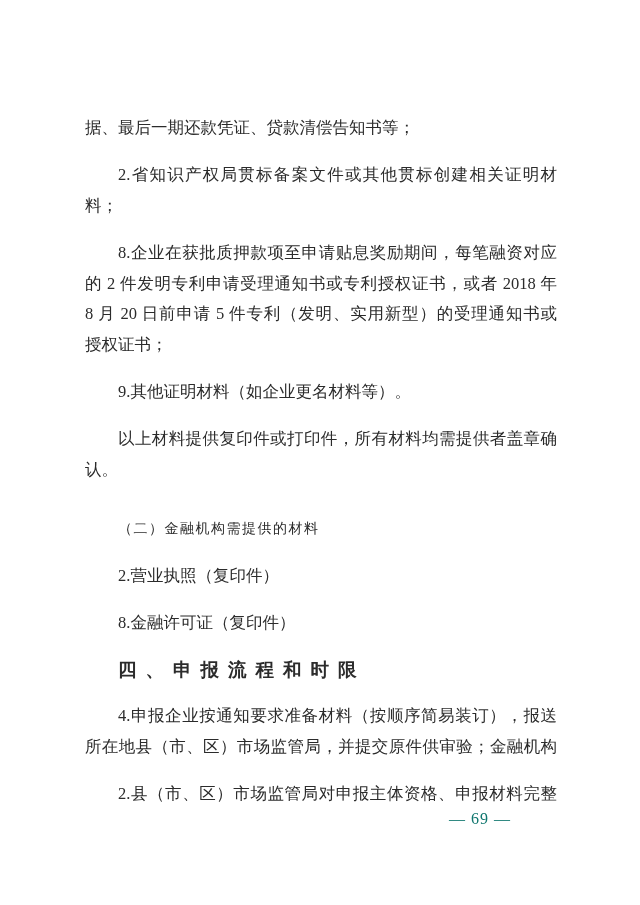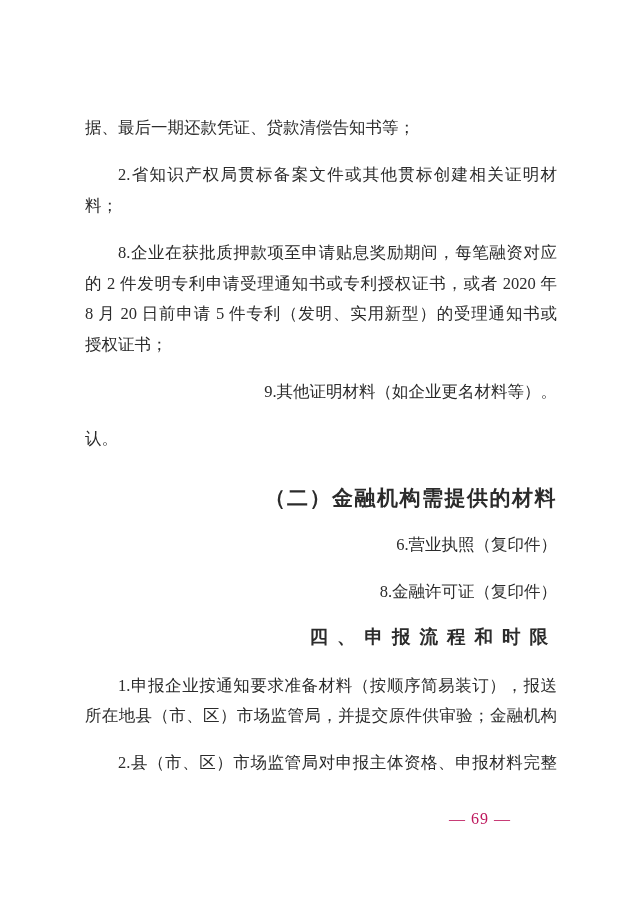--- a/index.html
+++ b/index.html
@@ -26,40 +26,40 @@
     font-size: 16.5px;
     overflow: hidden;
     white-space: nowrap;
   }
   .j {
     white-space: normal;
     text-align: justify;
     text-align-last: justify;
     text-justify: inter-character;
   }
-  .ind { text-indent: 33px; text-align: right; }
+  .ind { text-indent: 33px; }
   .h2 {
-    font-weight: bold;
-    font-size: 21px;
+    font-weight: normal;
+    font-size: 14px;
     letter-spacing: 1.5px;
     margin-top: 28px;
   }
   .h1 {
-    font-family: Liberation Mono, monospace;
+    font-family: Liberation Serif, serif;
     font-weight: bold;
     font-size: 18.5px;
     letter-spacing: 9px;
   }
   .footer {
     position: absolute;
     top: 807px; right: 97px;
     height: 24px; line-height: 24px;
     font-size: 16px;
     letter-spacing: 1px;
-    color: #be185d;
+    color: #0f766e;
   }
 </style>
 </head>
 <body>
 
 <main class="page">
   <section class="content">
 
     <p class="para">
       </p>
@@ -68,60 +68,61 @@
 
     <p class="para">
       </p>
       <div class="line ind j">2.省知识产权局贯标备案文件或其他贯标创建相关证明材</div>
       <div class="line">料；</div>
     <p></p>
 
     <p class="para">
       </p>
       <div class="line ind j">8.企业在获批质押款项至申请贴息奖励期间，每笔融资对应</div>
-      <div class="line j">的 2 件发明专利申请受理通知书或专利授权证书，或者 2020 年</div>
+      <div class="line j">的 2 件发明专利申请受理通知书或专利授权证书，或者 2018 年</div>
       <div class="line j">8 月 20 日前申请 5 件专利（发明、实用新型）的受理通知书或</div>
       <div class="line">授权证书；</div>
     <p></p>
 
     <p class="para">
       </p>
       <div class="line ind">9.其他证明材料（如企业更名材料等）。</div>
     <p></p>
 
     <p class="para">
       </p>
+      <div class="line ind j">以上材料提供复印件或打印件，所有材料均需提供者盖章确</div>
       <div class="line">认。</div>
     <p></p>
 
     <p class="para">
       </p>
       <div class="line ind h2">（二）金融机构需提供的材料</div>
     <p></p>
 
     <p class="para">
       </p>
     <p></p>
     <p class="para">
       </p>
-      <div class="line ind">6.营业执照（复印件）</div>
+      <div class="line ind">2.营业执照（复印件）</div>
     <p></p>
     <p class="para">
       </p>
       <div class="line ind">8.金融许可证（复印件）</div>
     <p></p>
 
     <p class="para">
       </p>
       <div class="line ind h1">四、申报流程和时限</div>
     <p></p>
 
     <p class="para">
       </p>
-      <div class="line ind j">1.申报企业按通知要求准备材料（按顺序简易装订），报送</div>
+      <div class="line ind j">4.申报企业按通知要求准备材料（按顺序简易装订），报送</div>
       <div class="line j">所在地县（市、区）市场监管局，并提交原件供审验；金融机构</div>
     <p></p>
 
     <p class="para">
       </p>
       <div class="line ind j">2.县（市、区）市场监管局对申报主体资格、申报材料完整</div>
 
     <p></p>
 
   </section>

